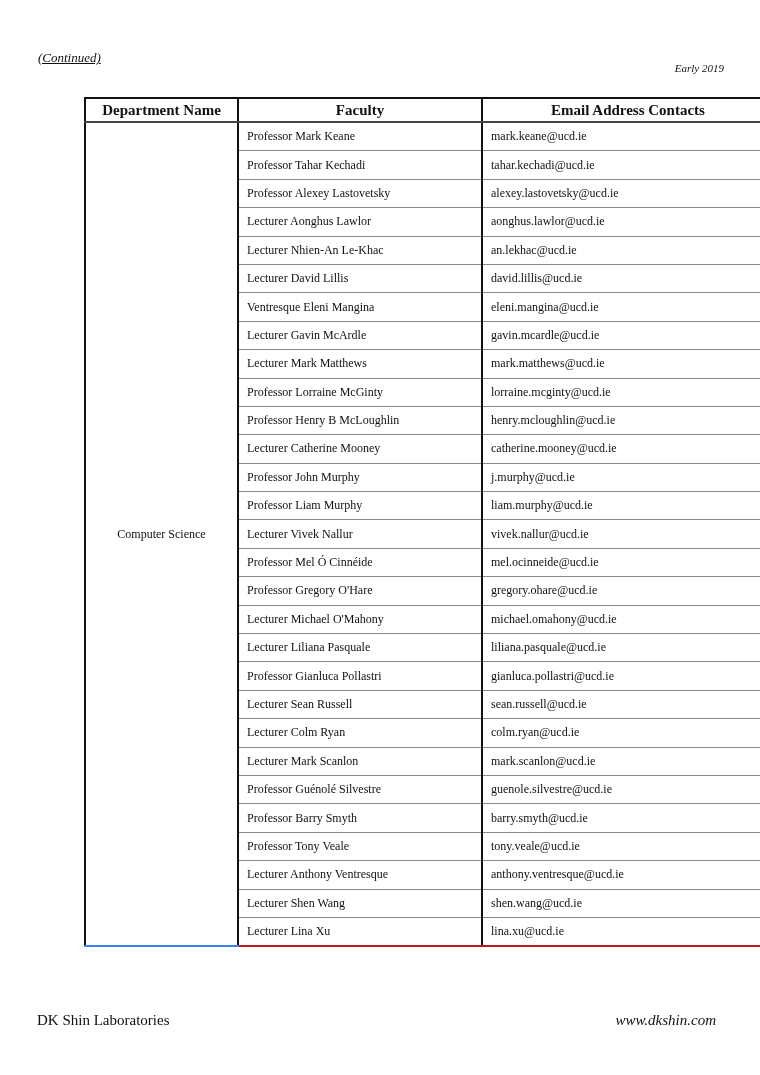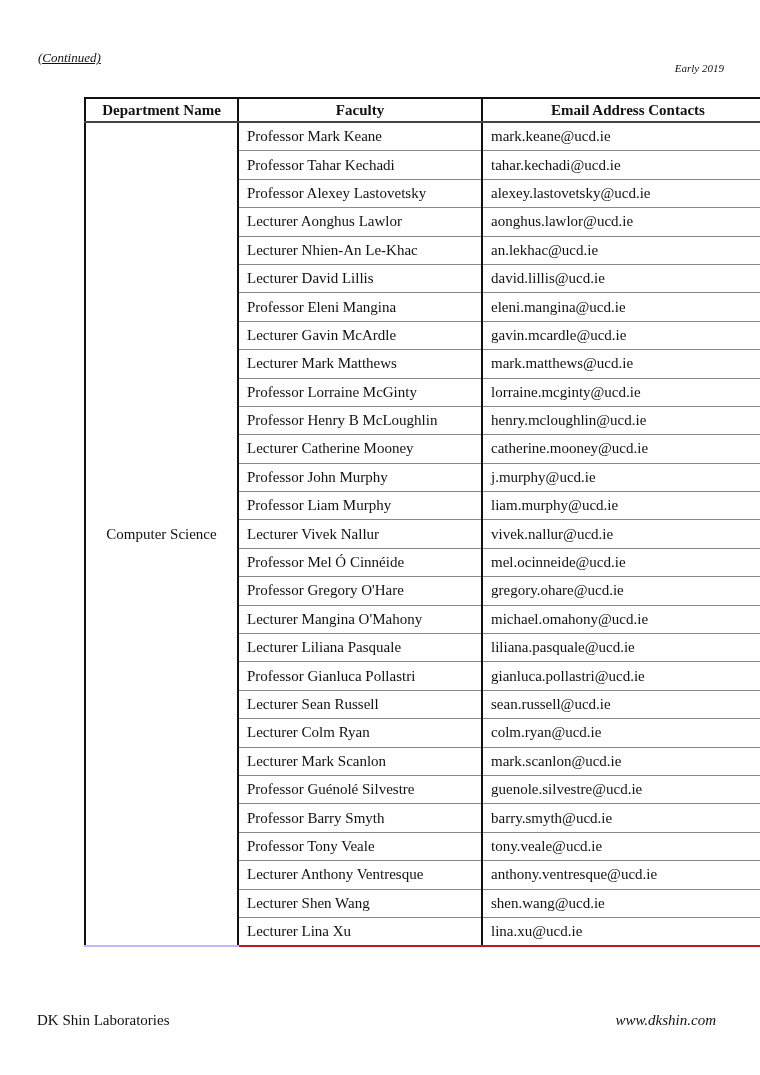--- a/index.html
+++ b/index.html
@@ -15,27 +15,27 @@
     }
     table.dir {
       position: absolute; left: 36px; top: 97px; width: 689px;
       border-collapse: collapse; table-layout: fixed; margin-left: 48px;
     }
     table.dir th {
       font-size: 15px; font-weight: bold; height: 22px; padding: 0;
       border: 2px solid #111; border-bottom: 2px solid #444; text-align: center;
     }
     table.dir td {
-      font-size: 15px; height: 27.4px; padding: 0 0 0 8px;
+      font-size: 12px; height: 27.4px; padding: 0 0 0 8px;
       border-left: 2px solid #111; border-right: 2px solid #111;
       border-top: 1px solid #888; border-bottom: 1px solid #888;
       white-space: nowrap;
     }
     table.dir td.dept {
-      text-align: center; padding: 4px; border-bottom: 2px solid #c4b5fd;
+      text-align: center; padding: 4px; border-bottom: 2px solid #3b82f6;
     }
     table.dir tr:last-child td { border-bottom: 2px solid #b91c1c; }
     .col-dept { width: 153px; }
     .col-fac { width: 244px; }
     .col-email { width: 292px; }
     .footer-left {
       position: absolute; left: 37px; top: 1012px; font-size: 15px; text-align: right;
     }
     .footer-right {
       position: absolute; right: 44px; top: 1012px; font-size: 15px; font-style: italic;
@@ -80,21 +80,21 @@
       </tr>
       <tr>
         <td>Lecturer Nhien-An Le-Khac</td>
         <td>an.lekhac@ucd.ie</td>
       </tr>
       <tr>
         <td>Lecturer David Lillis</td>
         <td>david.lillis@ucd.ie</td>
       </tr>
       <tr>
-        <td>Professor Eleni Mangina</td>
+        <td>Ventresque Eleni Mangina</td>
         <td>eleni.mangina@ucd.ie</td>
       </tr>
       <tr>
         <td>Lecturer Gavin McArdle</td>
         <td>gavin.mcardle@ucd.ie</td>
       </tr>
       <tr>
         <td>Lecturer Mark Matthews</td>
         <td>mark.matthews@ucd.ie</td>
       </tr>
@@ -124,21 +124,21 @@
       </tr>
       <tr>
         <td>Professor Mel Ó Cinnéide</td>
         <td>mel.ocinneide@ucd.ie</td>
       </tr>
       <tr>
         <td>Professor Gregory O'Hare</td>
         <td>gregory.ohare@ucd.ie</td>
       </tr>
       <tr>
-        <td>Lecturer Mangina O'Mahony</td>
+        <td>Lecturer Michael O'Mahony</td>
         <td>michael.omahony@ucd.ie</td>
       </tr>
       <tr>
         <td>Lecturer Liliana Pasquale</td>
         <td>liliana.pasquale@ucd.ie</td>
       </tr>
       <tr>
         <td>Professor Gianluca Pollastri</td>
         <td>gianluca.pollastri@ucd.ie</td>
       </tr>

